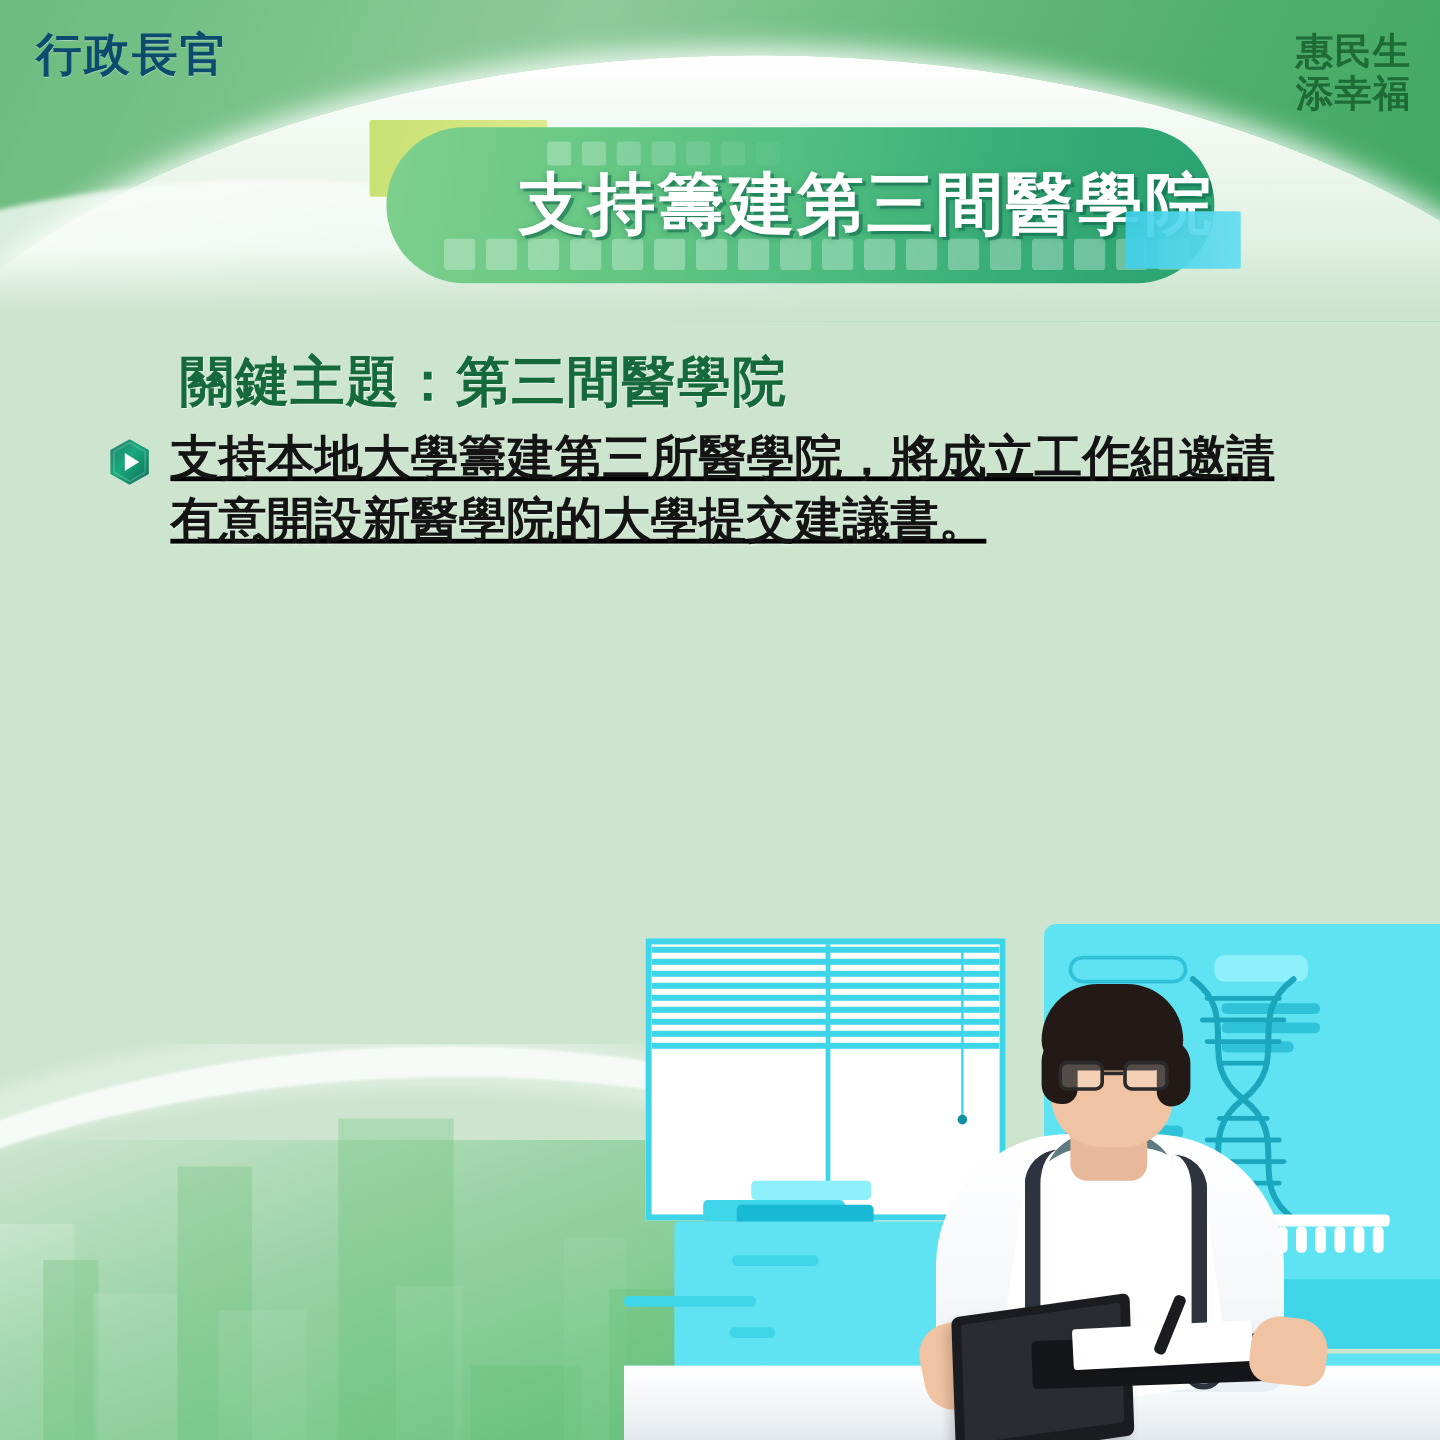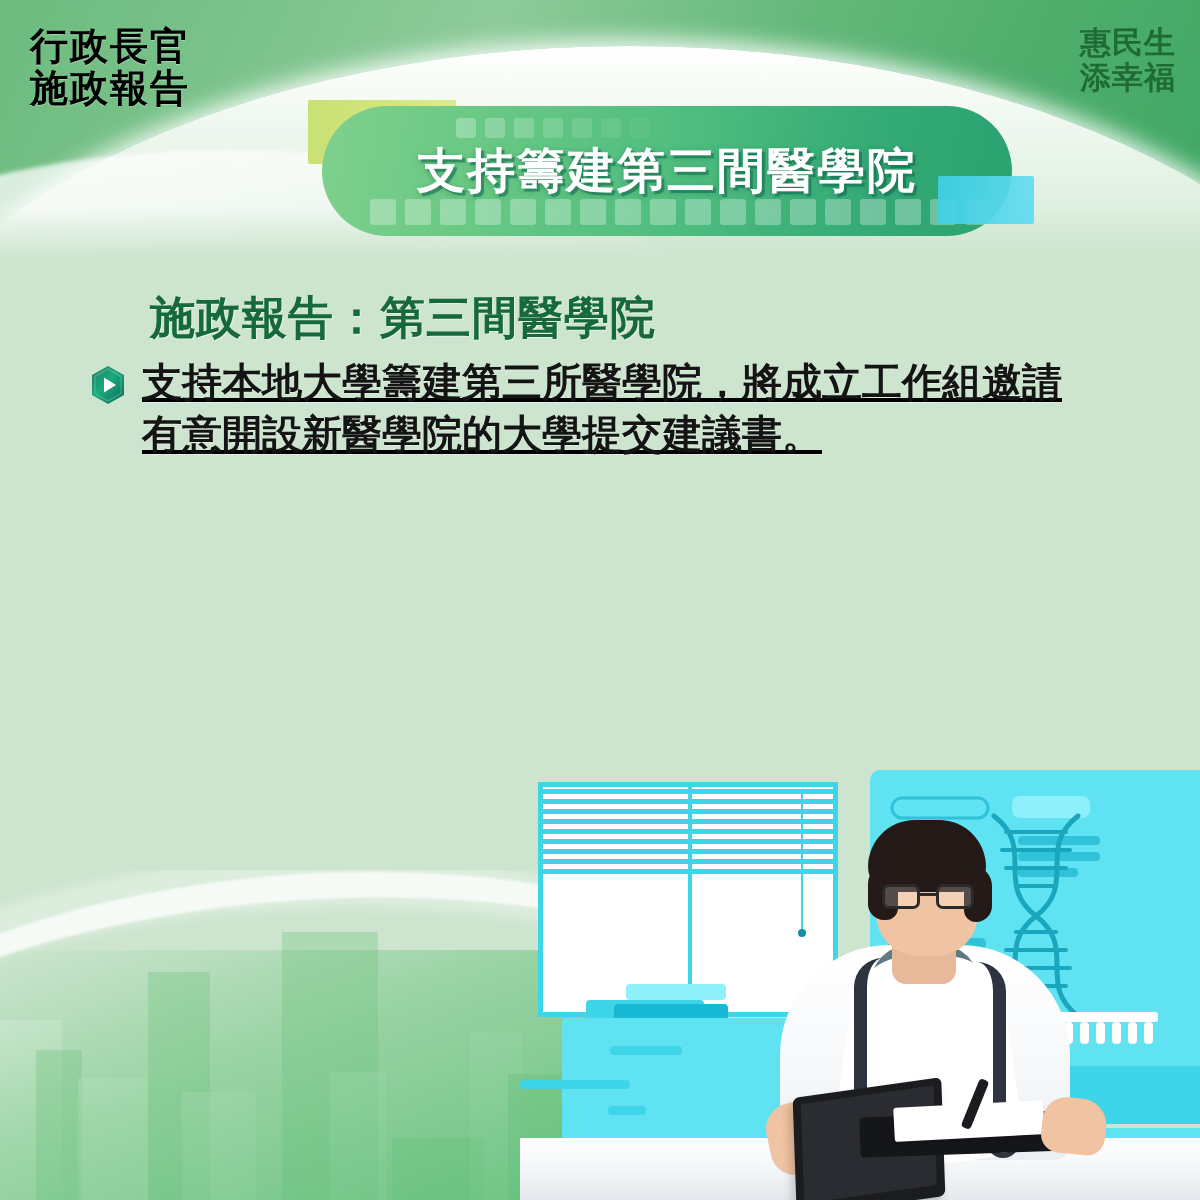--- a/index.html
+++ b/index.html
@@ -32,21 +32,21 @@
     background:linear-gradient(160deg,rgba(255,255,255,.95) 0%,rgba(255,255,255,.55) 30%,rgba(255,255,255,0) 62%);
     filter:blur(2px);
   }
   .hdr-fade{
     position:absolute;left:0;top:208px;width:1200px;height:70px;
     background:linear-gradient(180deg,rgba(205,229,207,0) 0%,#cde5cf 72%);
   }
 
   .kicker{
     position:absolute;left:30px;top:26px;width:240px;
-    color:#000000;font-weight:bold;line-height:1.10;
+    color:#0c4a6e;font-weight:bold;line-height:1.10;
     font-size:38px;letter-spacing:2px;
     text-shadow:0 1px 0 rgba(255,255,255,.35);
   }
   .kicker div{white-space:nowrap;}
 
   .tagline{
     position:absolute;right:24px;top:26px;
     color:#1e6b35;font-weight:bold;line-height:1.12;
     font-size:31px;letter-spacing:1px;text-align:left;margin-left:28px;
   }
@@ -72,22 +72,22 @@
   }
   .sq-row{position:absolute;display:flex;gap:9px;}
   .sq-row.top{left:134px;top:12px;}
   .sq-row.bottom{left:48px;bottom:11px;}
   .sq{background:rgba(255,255,255,.30);border-radius:3px;}
   .sq-row.top .sq{width:20px;height:20px;}
   .sq-row.bottom .sq{width:26px;height:26px;}
 
   .pill-title{
     position:absolute;left:0;right:0;top:50%;transform:translateY(-50%);
-    text-align:center;color:#ffffff;font-weight:bold;
-    font-size:48px;letter-spacing:2px;white-space:nowrap;
+    text-align:right;color:#ffffff;font-weight:bold;
+    font-size:56px;letter-spacing:2px;white-space:nowrap;
     text-shadow:3px 3px 0 rgba(14,105,79,.55), 0 2px 6px rgba(10,80,55,.35);
   }
 
   
   .content{position:absolute;left:0;top:268px;width:1200px;}
   .section-head{
     position:absolute;left:150px;top:20px;
     color:#16693a;font-weight:bold;font-size:45px;letter-spacing:1px;
     white-space:nowrap;
     text-shadow:1px 1px 0 rgba(255,255,255,.5);
@@ -264,21 +264,20 @@
 <div class="stage">
 
   <div class="header">
     <div class="hdr-arc"></div>
     <div class="hdr-arc2"></div>
     <div class="hdr-fade"></div>
   </div>
 
   <div class="kicker">
     <div>行政長官</div>
-    <div>施政報告</div>
   </div>
 
   <div class="tagline">
     <div>惠民生</div>
     <div>添幸福</div>
   </div>
 
   <div class="pill-wrap">
     <div class="accent-yellow"></div>
     <div class="pill">
@@ -310,21 +309,21 @@
           <span class="sq"></span>
         <span class="sq"></span>
           <span class="sq"></span>
       </div>
       <div class="pill-title">支持籌建第三間醫學院</div>
     </div>
     <div class="accent-cyan"></div>
   </div>
 
   <div class="content">
-    <div class="section-head">施政報告：第三間醫學院</div>
+    <div class="section-head">關鍵主題：第三間醫學院</div>
 
     <div class="bullets">
 
       <div class="bullet">
         <span class="bullet-icon">
           <svg class="hexbadge" viewBox="0 0 36 40" xmlns="http://www.w3.org/2000/svg">
             <defs>
               <linearGradient id="hexg1" x1="0" y1="0" x2="1" y2="1">
                 <stop offset="0%" stop-color="#1f7d66"></stop>
                 <stop offset="45%" stop-color="#19a97c"></stop>

